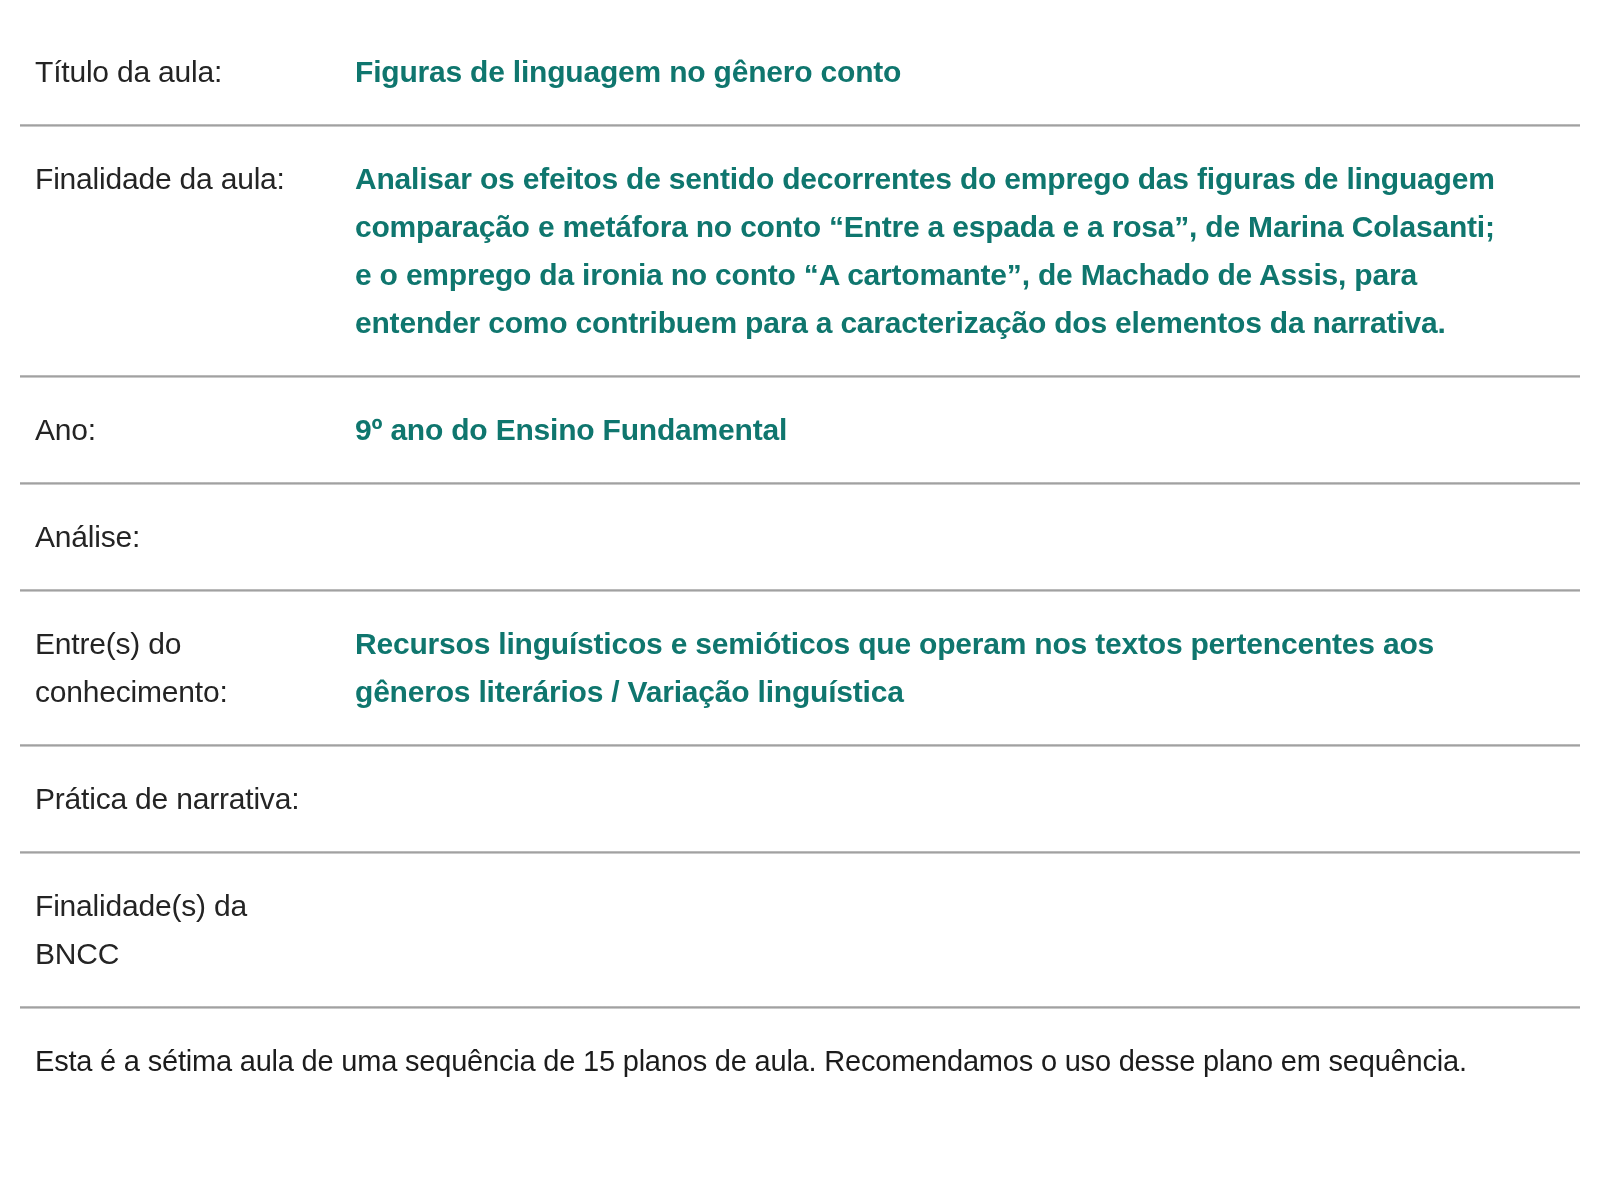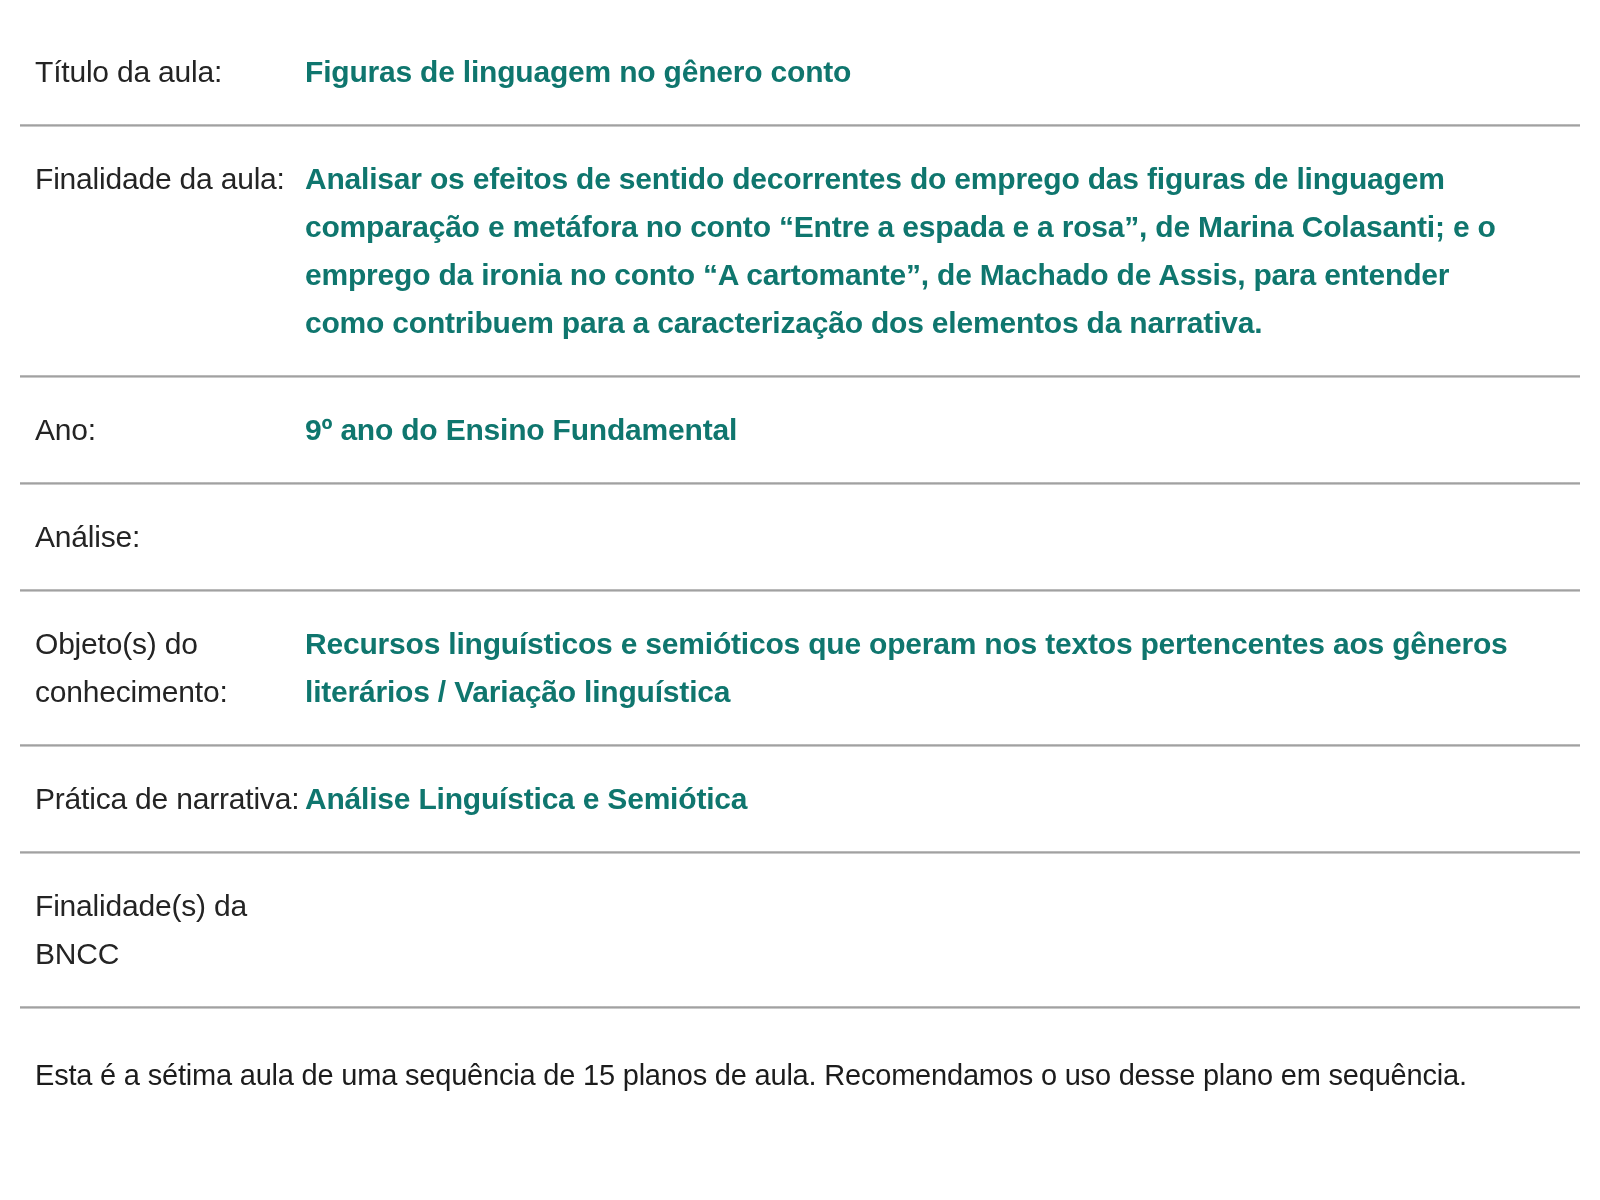--- a/index.html
+++ b/index.html
@@ -15,20 +15,21 @@
     overflow: hidden;
   }
   .sheet {
     padding-top: 20px;
     box-sizing: border-box;
     width: 1600px;
   }
   .row {
     display: grid;
     grid-template-columns: 270px 1fr;
+    column-gap: 50px;
     padding: 28px 82px 28px 35px;
   }
   .row .label {
     font-size: 30px;
     line-height: 48px;
     font-weight: normal;
     color: #242424;
     letter-spacing: -0.2px;
   }
   .row .value {
@@ -37,21 +38,21 @@
     font-weight: bold;
     color: #0f766e;
     letter-spacing: -0.2px;
   }
   .divider {
     height: 3px;
     margin: 0 20px;
     background: linear-gradient(to bottom, #cccccc 0%, #9b9b9b 45%, #dedede 100%);
   }
   .footer-note {
-    padding: 44px 55px 0 35px;
+    padding: 30px 55px 0 35px;
     font-size: 29px;
     line-height: 44px;
     font-weight: normal;
     color: #1c1c1c;
     letter-spacing: -0.2px;
   }
 </style>
 </head>
 <body>
 
@@ -74,28 +75,27 @@
     <div class="value">9º ano do Ensino Fundamental</div>
   </div>
   <div class="divider"></div>
 
   <div class="row">
     <div class="label">Análise:</div>
   </div>
   <div class="divider"></div>
 
   <div class="row">
-    <div class="label">Objeto(s) do conhecimento:</div>
+    <div class="label">Entre(s) do conhecimento:</div>
     <div class="value">Recursos linguísticos e semióticos que operam nos textos pertencentes aos gêneros literários / Variação linguística</div>
   </div>
   <div class="divider"></div>
 
   <div class="row">
     <div class="label">Prática de narrativa:</div>
-    <div class="value">Análise Linguística e Semiótica</div>
   </div>
   <div class="divider"></div>
 
   <div class="row">
     <div class="label">Finalidade(s) da BNCC</div>
   </div>
   <div class="divider"></div>
 
   <div class="footer-note">Esta é a sétima aula de uma sequência de 15 planos de aula. Recomendamos o uso desse plano em sequência.</div>
 

